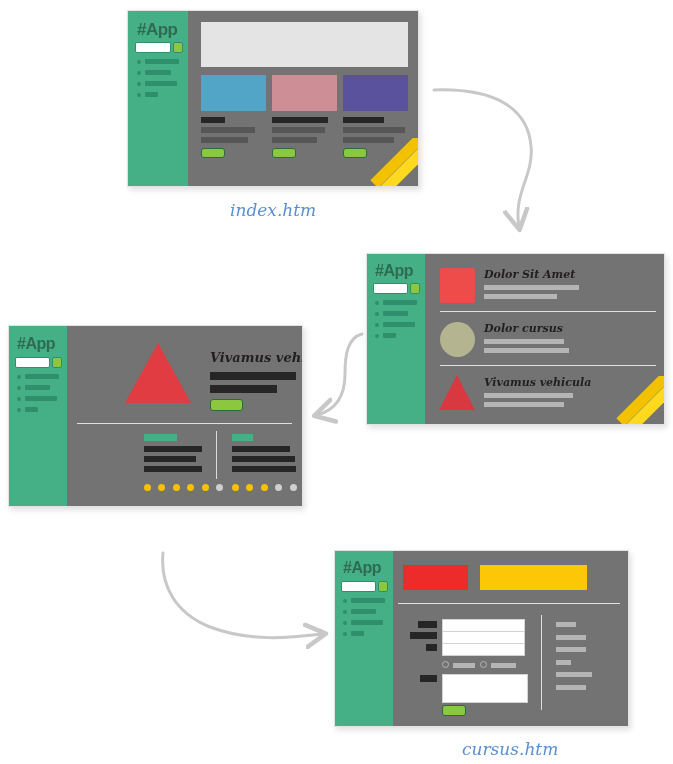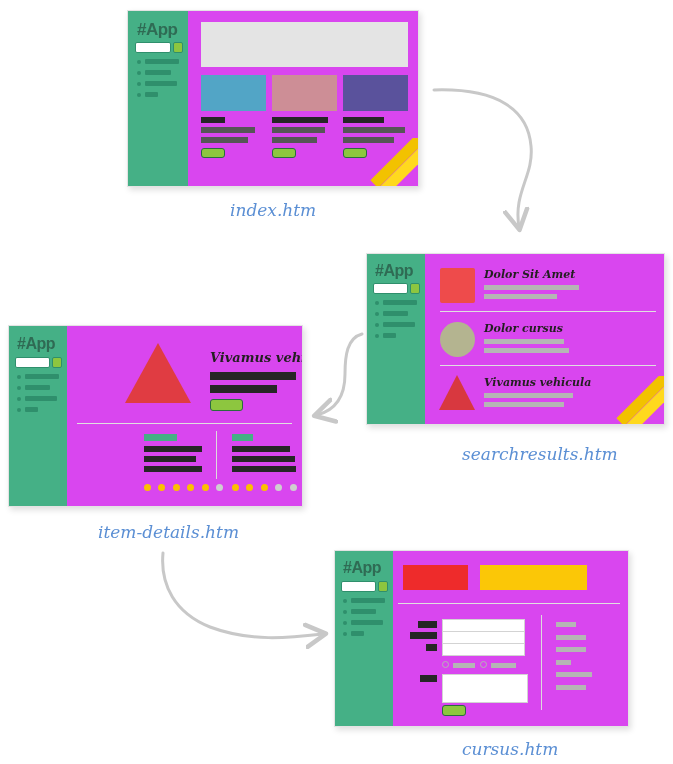--- a/index.html
+++ b/index.html
@@ -19,21 +19,21 @@
   .side-title{color:#2f6b54;font-weight:bold;letter-spacing:-0.5px;
               position:absolute;}
   .search-row{position:absolute;display:flex;align-items:center;}
   .search-box{background:#ffffff;border:1px solid #2f8f6c;border-radius:2px;}
   .search-btn{background:#8dc63f;border:1px solid #2f8f6c;border-radius:2px;}
   .nav{position:absolute;display:flex;flex-direction:column;}
   .nav-item{display:flex;align-items:center;}
   .dot{border-radius:50%;background:#2f8f6c;flex:0 0 auto;}
   .nav-bar{background:#2f8f6c;border-radius:1px;}
 
-  .body-area{flex:1 1 auto;position:relative;background:#d946ef;}
+  .body-area{flex:1 1 auto;position:relative;background:#737373;}
 
   
   .ribbon{position:absolute;right:0;bottom:0;width:48px;height:48px;overflow:hidden;}
   .ribbon i{position:absolute;display:block;}
   .ribbon .r1{width:70px;height:11px;background:#f2c200;
               transform:rotate(-45deg);left:-6px;top:16px;}
   .ribbon .r2{width:70px;height:11px;background:#ffd91e;
               transform:rotate(-45deg);left:-1px;top:27px;}
 
   
@@ -177,21 +177,20 @@
       <div class="item-title" style="left:59px;top:122px;font-size:11px;">Vivamus vehicula</div>
       <div class="blk gray-md" style="left:59px;top:139px;width:89px;height:5px;"></div>
       <div class="blk gray-md" style="left:59px;top:148px;width:80px;height:5px;"></div>
 
       <div class="ribbon">
         <i class="r1"></i>
           <i class="r2"></i>
       </div>
     </div>
   </div>
-  <div class="hand" style="left:462px;top:444px;">searchresults.htm</div>
 
   <div class="wf" style="left:8px;top:325px;width:293px;height:180px;">
     <div class="side" style="width:58px;">
       <div class="side-title" style="left:8px;top:9px;font-size:16px;">#App</div>
       <div class="search-row" style="left:6px;top:31px;">
         <div class="search-box" style="width:33px;height:9px;"></div>
         <div class="search-btn" style="width:8px;height:9px;margin-left:2px;"></div>
       </div>
       <div class="nav" style="left:8px;top:48px;gap:6px;">
         <div class="nav-item">
@@ -244,21 +243,20 @@
       <div class="blk black" style="left:165px;top:140px;width:64px;height:6px;"></div>
       <div class="blk" style="left:165px;top:151px;">
         <span class="star" style="background:#fbc000;"></span>
         <span class="star" style="background:#fbc000;"></span>
         <span class="star" style="background:#fbc000;"></span>
         <span class="star" style="background:#cfcfcf;"></span>
         <span class="star" style="background:#cfcfcf;"></span>
       </div>
     </div>
   </div>
-  <div class="hand" style="left:98px;top:522px;">item-details.htm</div>
 
   <div class="wf" style="left:334px;top:550px;width:293px;height:175px;">
     <div class="side" style="width:58px;">
       <div class="side-title" style="left:8px;top:8px;font-size:16px;">#App</div>
       <div class="search-row" style="left:6px;top:30px;">
         <div class="search-box" style="width:33px;height:9px;"></div>
         <div class="search-btn" style="width:8px;height:9px;margin-left:2px;"></div>
       </div>
       <div class="nav" style="left:8px;top:47px;gap:6px;">
         <div class="nav-item">

